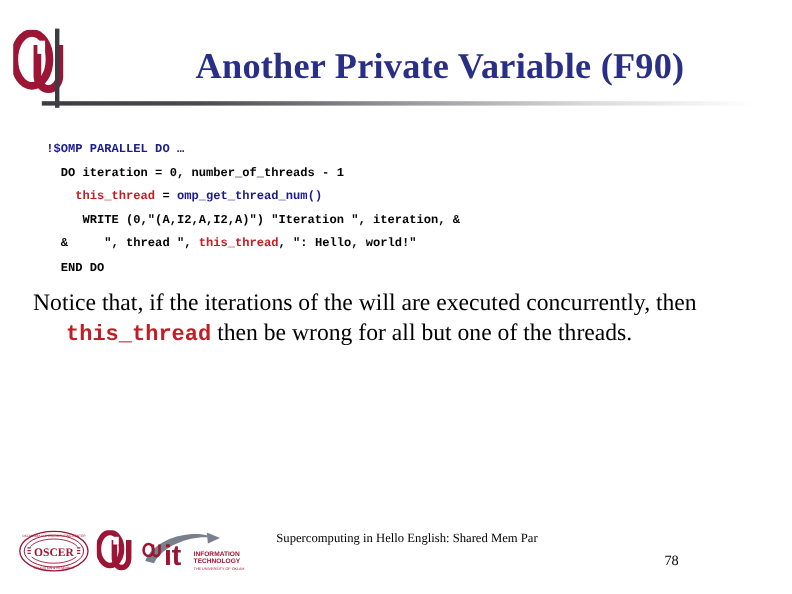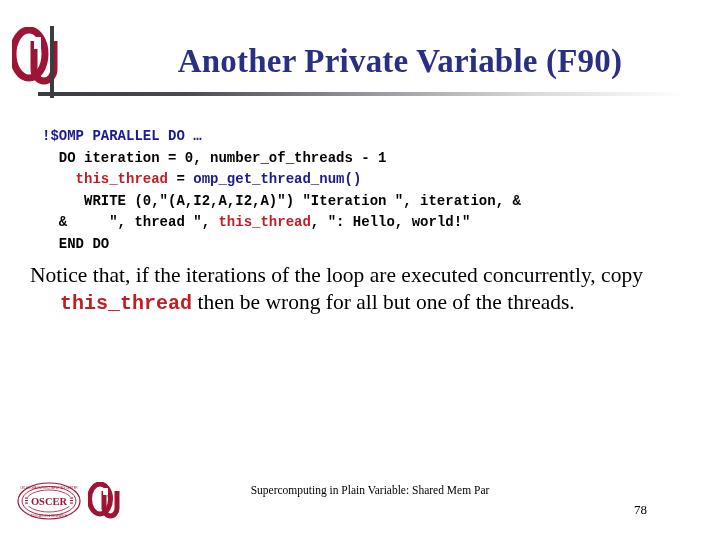--- a/index.html
+++ b/index.html
@@ -63,21 +63,21 @@
   }
 
   
   .code-block {
     position: absolute;
     left: 42px;
     top: 126px;
     width: 640px;
     font-family: "Liberation Mono", "DejaVu Sans Mono", monospace;
     font-weight: bold;
-    font-size: 14px;
+    font-size: 11px;
     line-height: 21.5px;
     color: #000000;
     white-space: pre;
   }
   .code-line { white-space: pre; }
   .c-blue { color: #1b1b8f; }
   .c-red  { color: #c21d24; }
   .c-black{ color: #000000; }
 
   
@@ -123,21 +123,21 @@
     top: 483px;
     width: 340px;
     text-align: center;
     font-family: "Liberation Serif", "DejaVu Serif", serif;
     font-size: 11.5px;
     line-height: 14px;
     color: #000000;
   }
   .page-number {
     position: absolute;
-    left: 634px;
+    left: 604px;
     top: 502px;
     width: 40px;
     font-family: "Liberation Serif", "DejaVu Serif", serif;
     font-size: 13px;
     color: #000000;
   }
 </style>
 </head>
 <body>
 
@@ -155,21 +155,21 @@
 
   <div class="header-rule-vert"></div>
   <div class="header-rule-horiz"></div>
 
   <div class="page-title">Another Private Variable (F90)</div>
 </div>
 
 <div class="code-block"><div class="code-line"><span class="c-blue">!$OMP PARALLEL DO </span><span class="c-blue">…</span></div><div class="code-line"><span class="c-black">  DO iteration = 0, number_of_threads - 1</span></div><div class="code-line"><span class="c-black">    </span><span class="c-red">this_thread</span><span class="c-black"> = </span><span class="c-blue">omp_get_thread_num()</span></div><div class="code-line"><span class="c-black">     WRITE (0,"(A,I2,A,I2,A)") "Iteration ", iteration, &amp;</span></div><div class="code-line"><span class="c-black">  &amp;     ", thread ", </span><span class="c-red">this_thread</span><span class="c-black">, ": Hello, world!"</span></div><div class="code-line"><span class="c-black">  END DO</span></div></div>
 
 <div class="body-text">
-    <div class="body-para"><span>Notice that, if the iterations of the loop are executed concurrently, copy </span><span class="mono-red">this_thread</span><span> then be wrong for all but one of the threads.</span></div>
+    <div class="body-para"><span>Notice that, if the iterations of the will are executed concurrently, then </span><span class="mono-red">this_thread</span><span> then be wrong for all but one of the threads.</span></div>
   </div>
 
 <div class="footer-logos">
 
   <div class="logo-oscer">
     <svg width="66" height="40" viewBox="0 0 66 40">
       <ellipse cx="33" cy="20" rx="31" ry="18" fill="none" stroke="#9d1535" stroke-width="1.2"></ellipse>
       <ellipse cx="33" cy="20" rx="27" ry="14.5" fill="none" stroke="#9d1535" stroke-width="0.9"></ellipse>
       <ellipse cx="33" cy="20" rx="23" ry="11" fill="none" stroke="#9d1535" stroke-width="0.8"></ellipse>
       <rect x="9" y="16" width="48" height="9" fill="#ffffff"></rect>
@@ -188,19 +188,36 @@
   </div>
 
   <div class="logo-ou2">
     <svg width="34" height="38" viewBox="0 0 34 38">
       <ellipse cx="12" cy="17" rx="10.5" ry="15" fill="none" stroke="#9d1535" stroke-width="5"></ellipse>
       <path d="M16 9 L16 26 a6.5 8 0 0 0 13 0 L29 9" fill="none" stroke="#9d1535" stroke-width="5"></path>
       <rect x="15" y="6" width="5" height="7" fill="#ffffff"></rect>
     </svg>
   </div>
 
+  <div class="logo-it">
+    <svg width="96" height="42" viewBox="0 0 96 42">
+
+      <path d="M6 30 C 16 6, 56 0, 70 10 C 58 5, 24 12, 14 32 Z" fill="#7a7f8c"></path>
+      <path d="M62 4 L74 9 L63 14 Z" fill="#7a7f8c"></path>
+
+      <g fill="#9d1535">
+        <ellipse cx="9" cy="20" rx="4.5" ry="5.5" fill="none" stroke="#9d1535" stroke-width="2.4"></ellipse>
+        <path d="M13 15 L13 22 a3 3.6 0 0 0 6 0 L19 15" fill="none" stroke="#9d1535" stroke-width="2.4"></path>
+      </g>
+
+      <text x="23" y="34" font-family="Liberation Sans, sans-serif" font-size="26" font-weight="bold" fill="#9d1535">it</text>
+      <text x="50" y="25" font-family="Liberation Sans, sans-serif" font-size="6" font-weight="bold" fill="#9d1535">INFORMATION</text>
+      <text x="50" y="32" font-family="Liberation Sans, sans-serif" font-size="6" font-weight="bold" fill="#9d1535">TECHNOLOGY</text>
+      <text x="50" y="38" font-family="Liberation Sans, sans-serif" font-size="3.4" fill="#9d1535">THE UNIVERSITY OF OKLAHOMA</text>
+    </svg>
+  </div>
 </div>
 
 <div class="footer-text">
-  <div>Supercomputing in Plain Variable: Shared Mem Par</div>
+  <div>Supercomputing in Hello English: Shared Mem Par</div>
 </div>
 
 <div class="page-number">78</div>
 
 </body></html>

